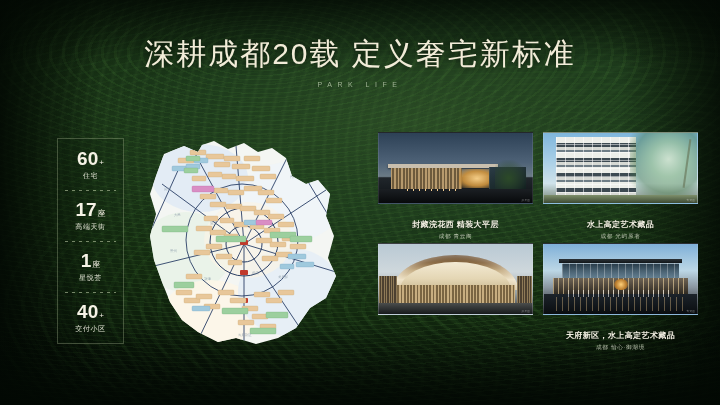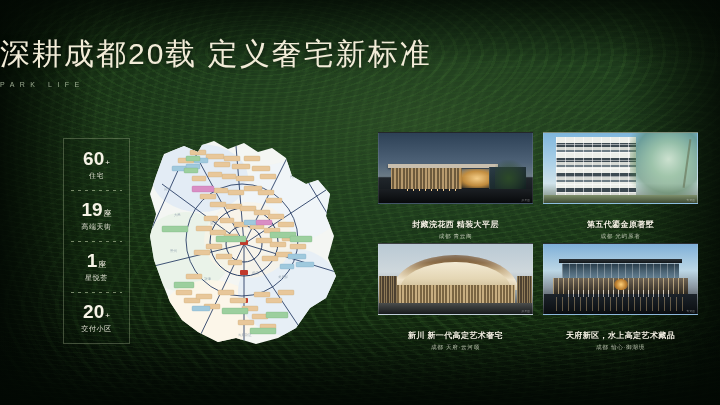--- a/index.html
+++ b/index.html
@@ -44,36 +44,36 @@
   }
   .bg-vig {
     position:absolute; inset:0;
     background:
       linear-gradient(180deg, rgba(2,8,3,.80) 0%, rgba(2,8,3,0) 16%, rgba(2,8,3,0) 80%, rgba(2,8,3,.92) 100%),
       linear-gradient(90deg, rgba(2,8,3,.88) 0%, rgba(2,8,3,0) 14%, rgba(2,8,3,0) 86%, rgba(2,8,3,.80) 100%),
       radial-gradient(120% 110% at 50% 45%, rgba(0,0,0,0) 40%, rgba(0,0,0,.55) 100%);
   }
 
   
-  .header { position:absolute; left:0; top:38px; width:720px; }
+  .header { position:absolute; left:0; top:38px; width:720px; text-align:center; }
   .title {
     font-size:30px; line-height:1.05; letter-spacing:2px;
     font-weight:400;
     color:#f2ecd8;
     text-shadow:0 1px 6px rgba(0,0,0,.65);
   }
   .subtitle {
     margin-top:11px;
     font-size:7px; letter-spacing:5.5px;
     color:#b8c8ab; opacity:.82;
   }
 
   
   .stats {
-    position:absolute; left:63px; top:138px;
+    position:absolute; left:57px; top:138px;
     width:67px; height:206px;
     border:1px solid rgba(196,210,170,.30);
     display:flex; flex-direction:column;
     background:rgba(10,28,12,.18);
   }
   .stat {
     flex:1; display:flex; flex-direction:column;
     align-items:center; justify-content:center;
     position:relative;
   }
@@ -226,37 +226,37 @@
     <div class="stat">
       <div class="stat-num">
         <span>60</span>
         <span class="stat-suffix">+</span>
       </div>
       <div class="stat-label">住宅</div>
     </div>
 
     <div class="stat">
       <div class="stat-num">
-        <span>19</span>
+        <span>17</span>
         <span class="stat-suffix">座</span>
       </div>
       <div class="stat-label">高端天街</div>
     </div>
 
     <div class="stat">
       <div class="stat-num">
         <span>1</span>
         <span class="stat-suffix">座</span>
       </div>
       <div class="stat-label">星悦荟</div>
     </div>
 
     <div class="stat">
       <div class="stat-num">
-        <span>20</span>
+        <span>40</span>
         <span class="stat-suffix">+</span>
       </div>
       <div class="stat-label">交付小区</div>
     </div>
 
   </div>
 
   <div class="map-wrap">
     <svg class="map-svg" viewBox="0 0 205 218">
       <defs>
@@ -433,38 +433,34 @@
       <div class="card-photo p2">
         <div class="bld"></div>
           <div class="rail"></div>
           <div class="col"></div>
         <div class="tree"></div>
           <div class="twig"></div>
           <div class="lawn"></div>
         <span class="wm">实景图</span>
       </div>
       <div class="card-cap">
-        <div class="card-title">第五代鎏金原著墅</div>
+        <div class="card-title">水上高定艺术藏品</div>
         <div class="card-sub">成都 光屿原著</div>
       </div>
     </div>
 
     <div class="card">
       <div class="card-photo p3">
         <div class="arc"></div>
           <div class="arcin"></div>
           <div class="colon"></div>
         <div class="lside"></div>
           <div class="rside"></div>
           <div class="base"></div>
         <span class="wm">效果图</span>
-      </div>
-      <div class="card-cap">
-        <div class="card-title">新川  新一代高定艺术奢宅</div>
-        <div class="card-sub">成都 天府·云河颂</div>
       </div>
     </div>
 
     <div class="card">
       <div class="card-photo p4">
         <div class="slab"></div>
           <div class="glassup"></div>
           <div class="glassgrid"></div>
         <div class="podium"></div>
           <div class="podgrid"></div>

